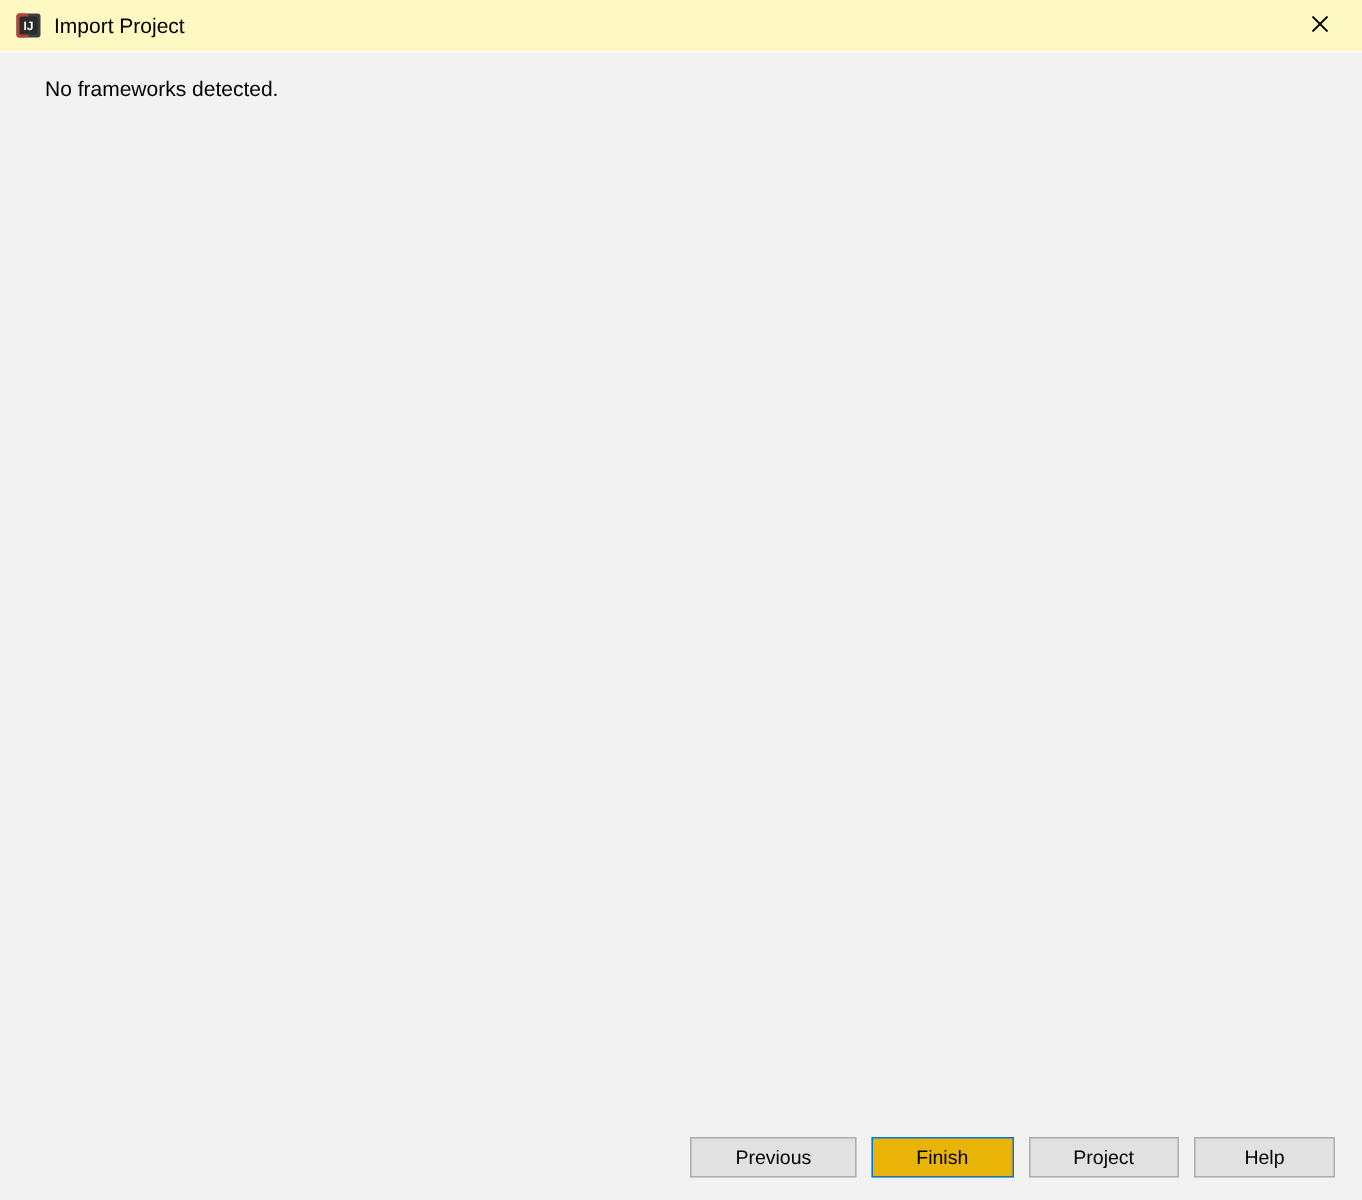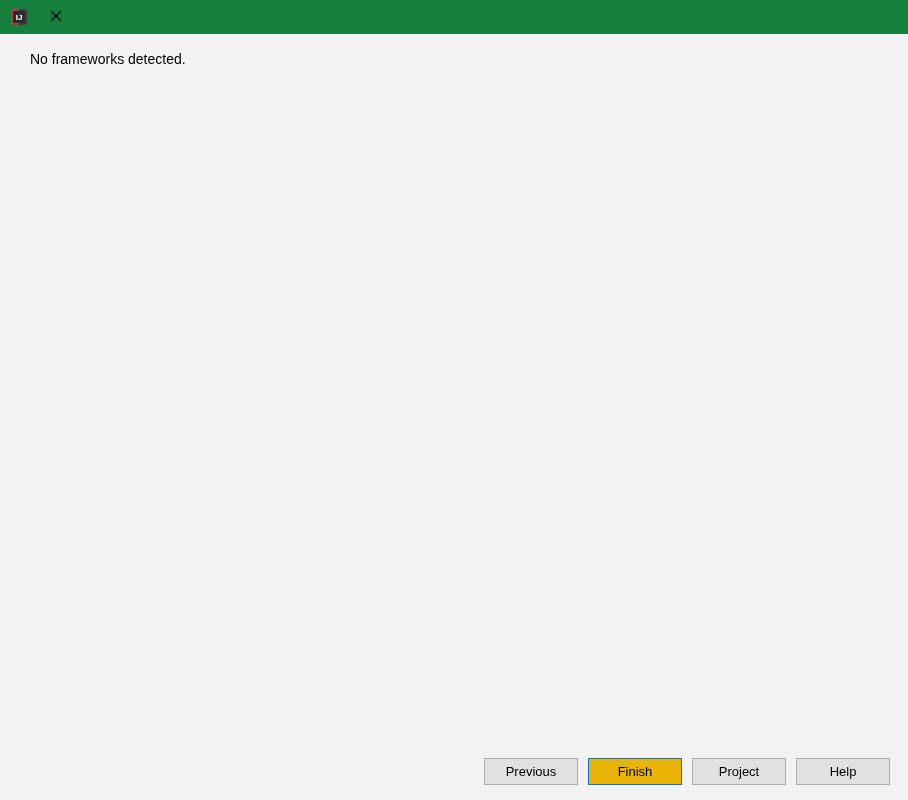--- a/index.html
+++ b/index.html
@@ -12,21 +12,21 @@
       font-size: 13px;
       background: #ffffff;
       width: 908px;
       height: 800px;
       overflow: hidden;
       display: flex;
       flex-direction: column;
     }
     .titlebar {
       height: 35px;
-      background: #15803d;
+      background: #fef9c3;
       display: flex;
       align-items: center;
       padding: 0 8px 0 10px;
       border-bottom: 1px solid #ffffff;
     }
     .titlebar-icon {
       width: 18px;
       height: 18px;
       margin-right: 8px;
       position: relative;
@@ -73,39 +73,40 @@
       height: 27px;
       background: #e1e1e1;
       border: 1px solid #adadad;
       font-family: inherit;
       font-size: 13px;
       color: #000000;
       cursor: pointer;
       display: flex;
       align-items: center;
       justify-content: center;
-      padding: 0 14px;
+      padding: 0 29px;
     }
     .btn.primary {
       background: #eab308;
       border: 1px solid #0078d7;
     }
   </style>
 </head>
 <body>
 
 <div class="titlebar">
   <span class="titlebar-icon">
     <svg viewBox="0 0 18 18">
       <rect x="1" y="1" width="16" height="16" rx="2" fill="#3c3f41"></rect>
       <rect x="1" y="1" width="8" height="16" rx="2" fill="#b93e3e"></rect>
       <rect x="3" y="3" width="12" height="12" rx="1" fill="#2b2b2b"></rect>
       <text x="9" y="12" font-size="8" font-weight="bold" fill="#ffffff" text-anchor="middle" font-family="Arial">IJ</text>
     </svg>
   </span>
+  <span class="titlebar-title">Import Project</span>
   <div class="titlebar-close">
     <span>
       <svg viewBox="0 0 12 12">
         <line x1="1" y1="1" x2="11" y2="11" stroke="#000000" stroke-width="1.2"></line>
         <line x1="11" y1="1" x2="1" y2="11" stroke="#000000" stroke-width="1.2"></line>
       </svg>
     </span>
   </div>
 </div>
 

